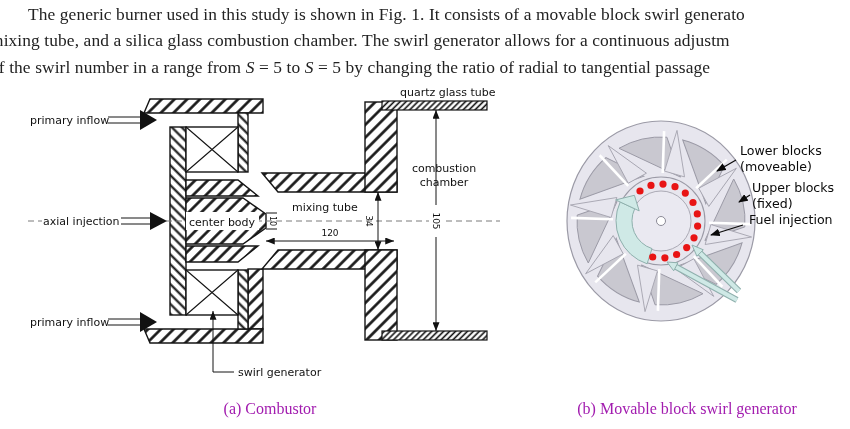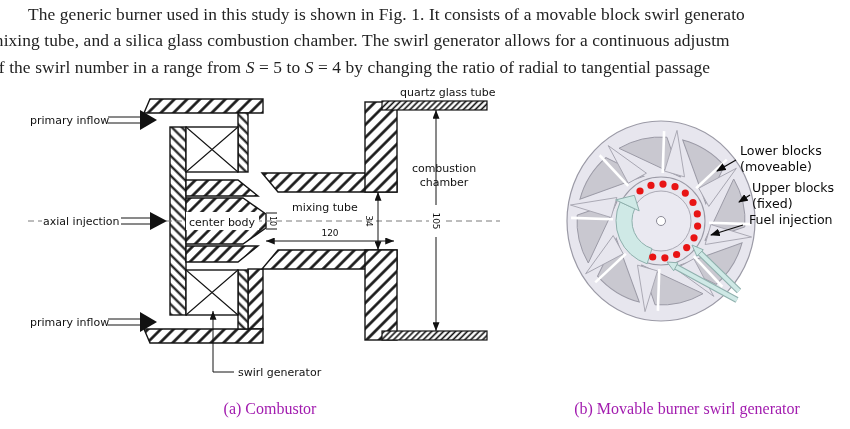--- a/index.html
+++ b/index.html
@@ -26,21 +26,21 @@
   .ctr{stroke:#7a7a7a;stroke-width:1;stroke-dasharray:6 4;fill:none;}
 </style>
 </head>
 <body>
 
 <div id="page">
 
   <div id="para">
     <div class="pline indent">The generic burner used in this study is shown in Fig. 1. It consists of a movable block swirl generato</div>
     <div class="pline">mixing tube, and a silica glass combustion chamber. The swirl generator allows for a continuous adjustm</div>
-    <div class="pline"><span>of the swirl number in a range from </span><i>S</i><span> = 5 to </span><i>S</i><span> = 4 by changing the ratio of radial to tangential passage</span></div>
+    <div class="pline"><span>of the swirl number in a range from </span><i>S</i><span> = 5 to </span><i>S</i><span> = 5 by changing the ratio of radial to tangential passage</span></div>
   </div>
 
   <svg id="combustor-svg" width="550" height="300" viewBox="0 85 550 300">
     <defs>
       <pattern id="hA" width="9" height="9" patternUnits="userSpaceOnUse" patternTransform="rotate(45)">
         <rect width="9" height="9" fill="#fff"></rect>
         <line x1="4.5" y1="0" x2="4.5" y2="9" stroke="#111" stroke-width="2.6"></line>
       </pattern>
       <pattern id="hB" width="7" height="7" patternUnits="userSpaceOnUse" patternTransform="rotate(-45)">
         <rect width="7" height="7" fill="#fff"></rect>
@@ -206,15 +206,15 @@
 
       <text class="slabel" x="740" y="155">Lower blocks</text>
       <text class="slabel" x="740" y="171">(moveable)</text>
       <text class="slabel" x="752" y="192">Upper blocks</text>
       <text class="slabel" x="752" y="208">(fixed)</text>
       <text class="slabel" x="749" y="224">Fuel injection</text>
     </g>
   </svg>
 
   <div id="cap-a" class="caption">(a) Combustor</div>
-  <div id="cap-b" class="caption">(b) Movable burner swirl generator</div>
+  <div id="cap-b" class="caption">(b) Movable block swirl generator</div>
 
 </div>
 
 </body></html>

